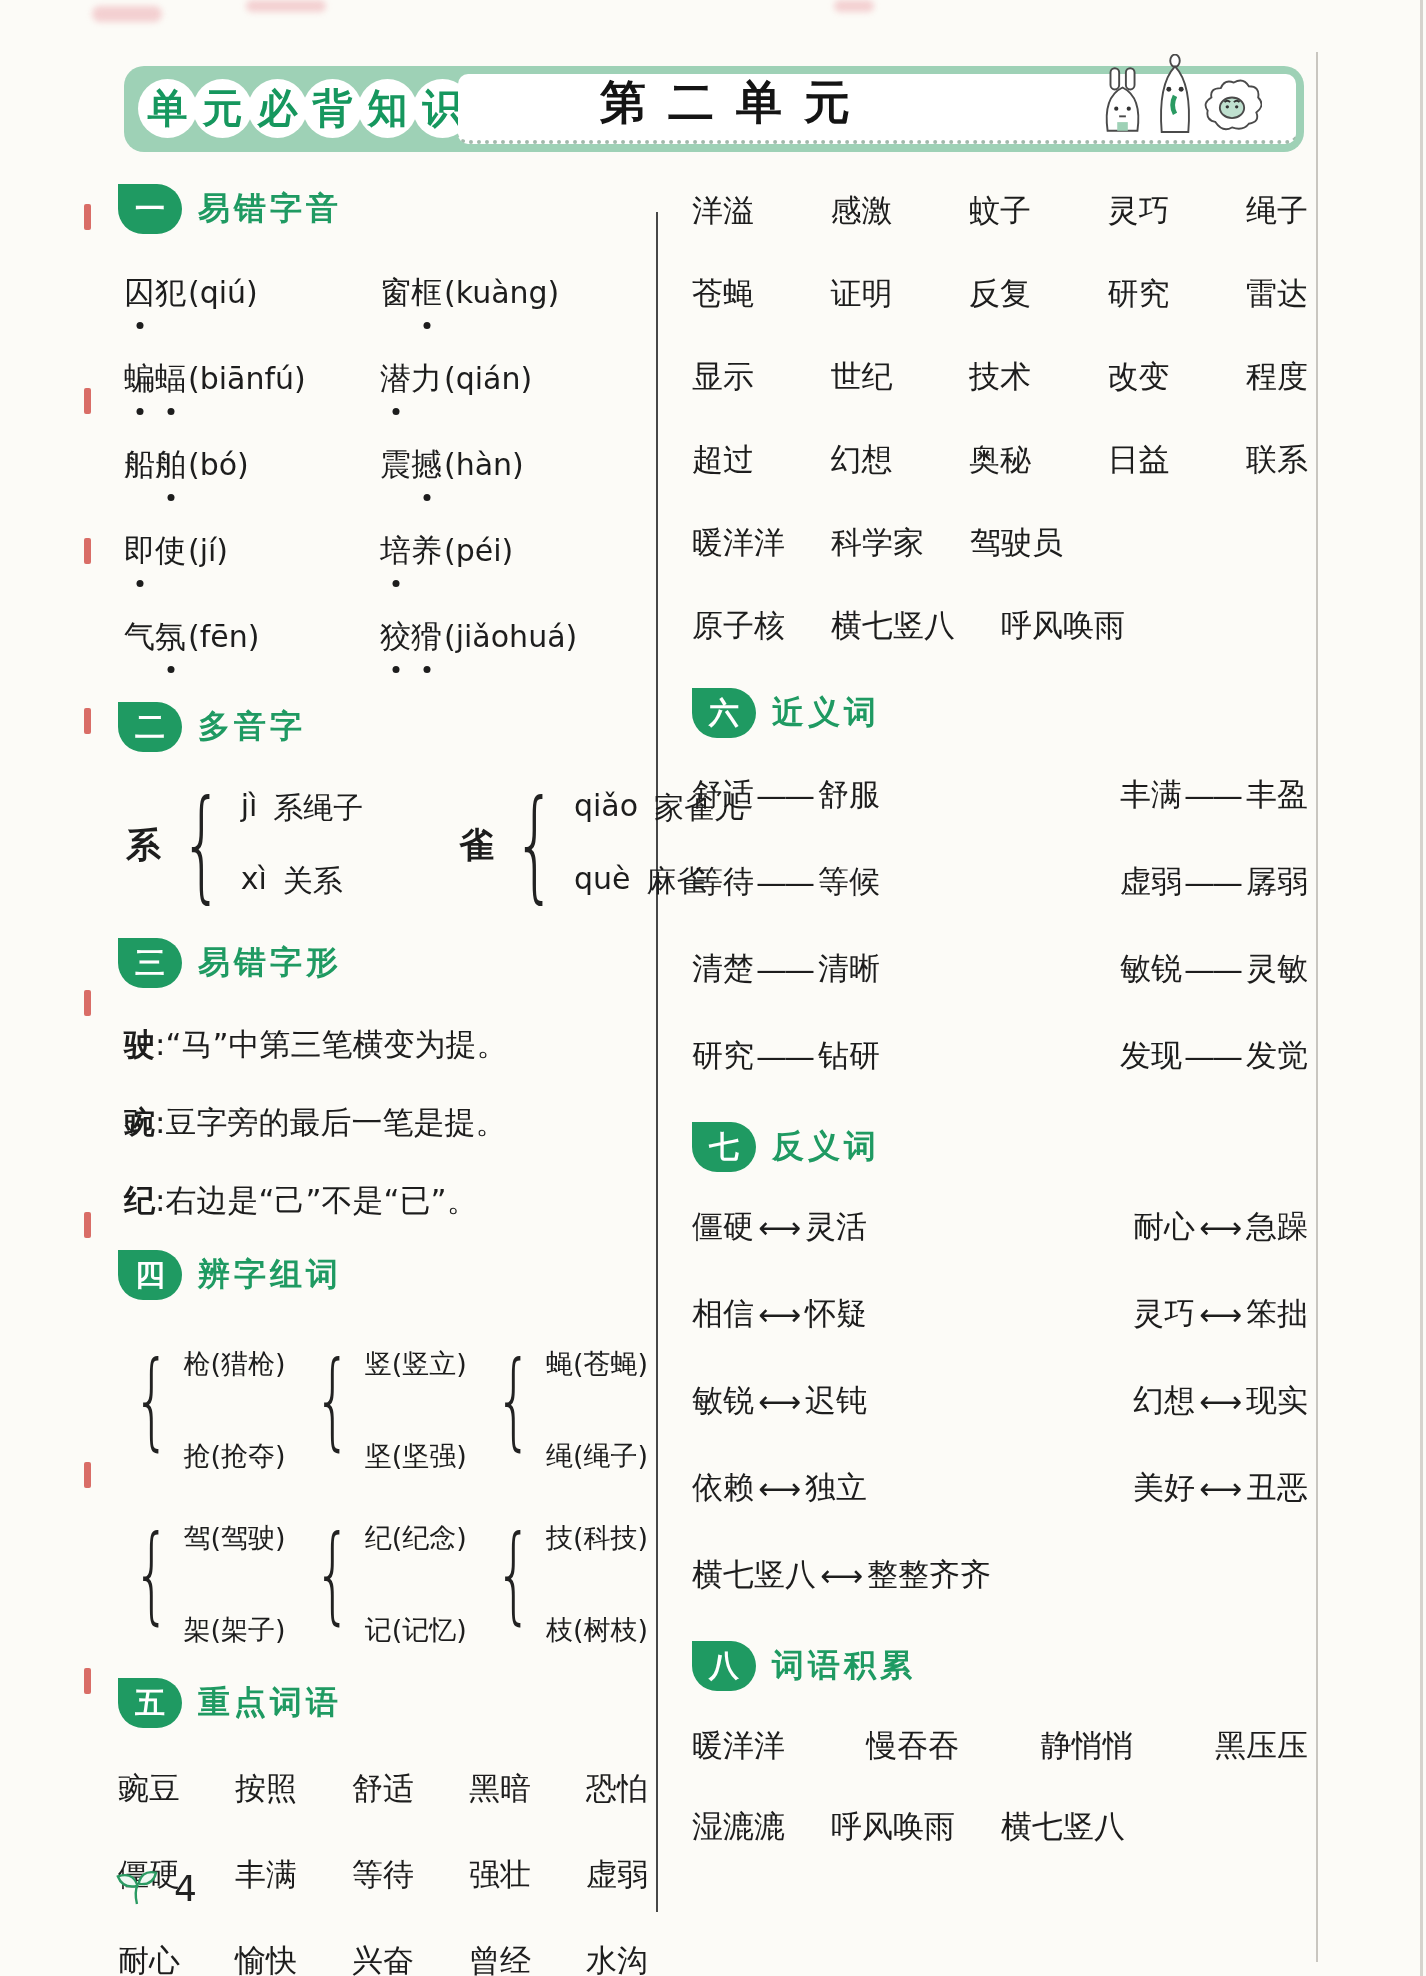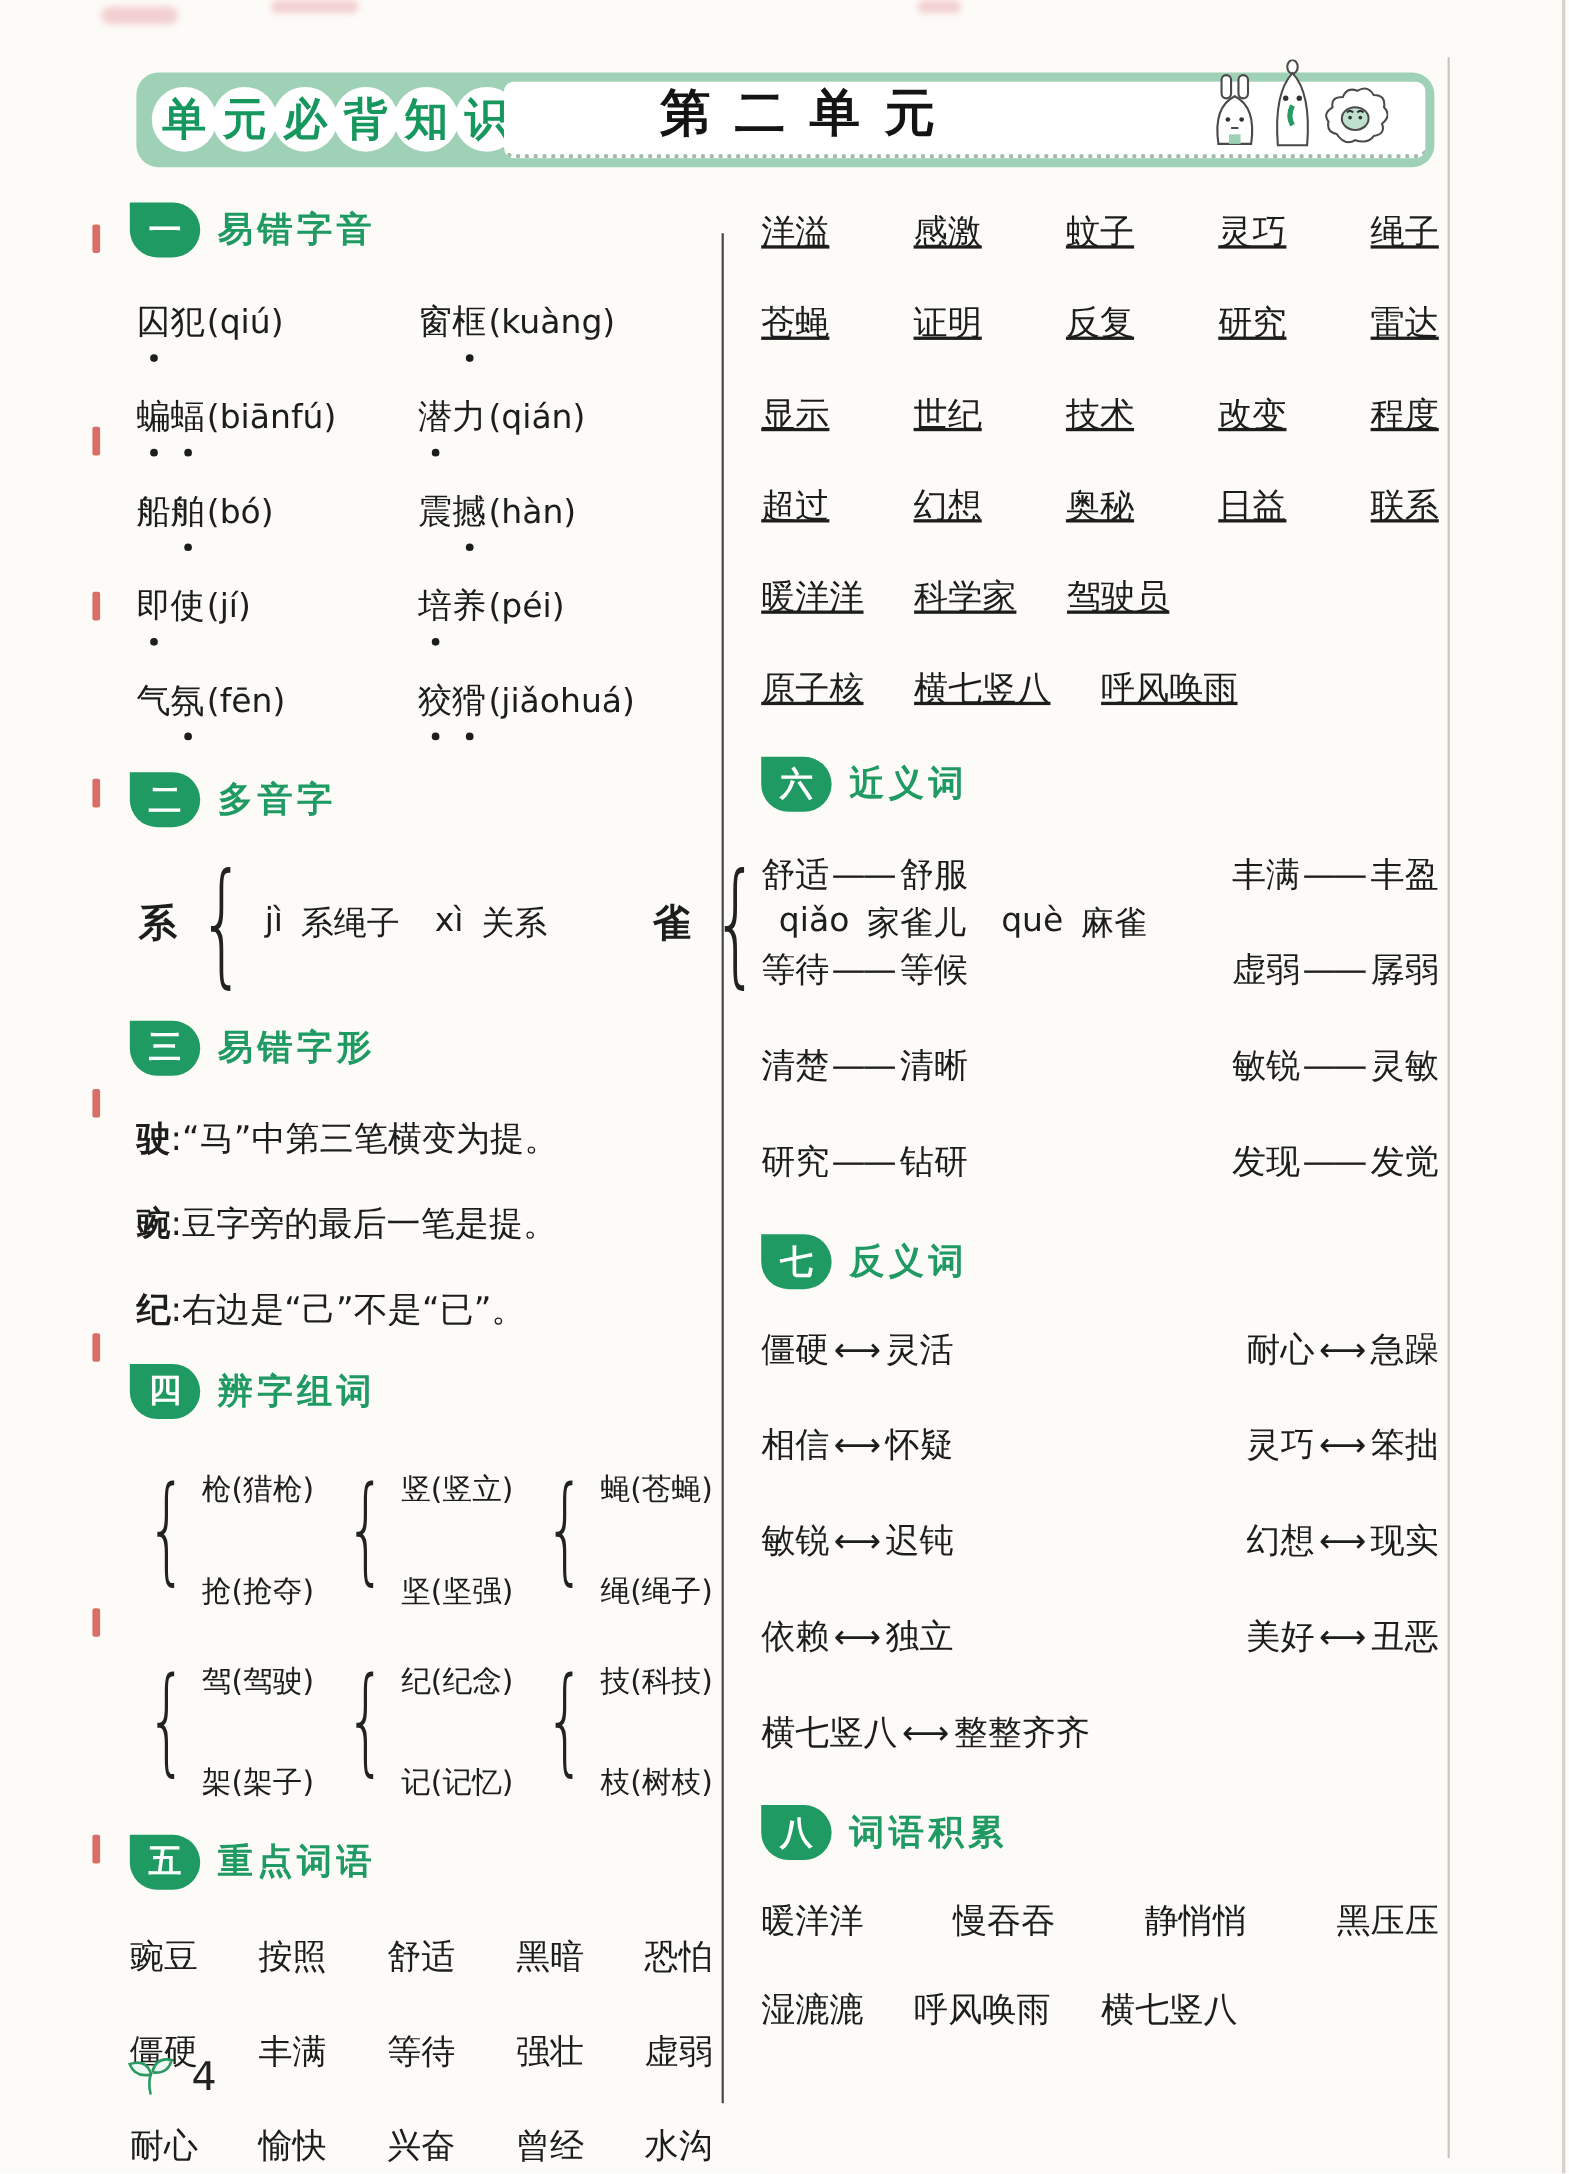--- a/index.html
+++ b/index.html
@@ -50,21 +50,21 @@
   .zi.dotted::after{content:"";position:absolute;left:50%;bottom:-15px;transform:translateX(-50%);
     width:7px;height:7px;border-radius:50%;background:#1d1d1d;}
   .py{margin-left:2px;font-size:30px;}
 
   
   .dy-row{display:flex;gap:96px;margin:36px 0 0 8px;}
   .dy-group{display:flex;align-items:center;}
   .dy-char{font-size:35px;font-weight:600;}
   .brace{display:inline-block;font-weight:100;color:#222;transform:scaleX(.55);line-height:.85;}
   .dy-brace{font-size:122px;margin:0 0 0 2px;}
-  .dy-opts{display:flex;flex-direction:row;gap:32px;font-size:30px;}
+  .dy-opts{display:flex;flex-direction:column;gap:32px;font-size:30px;}
   .dy-opt{display:flex;gap:16px;white-space:nowrap;}
 
   
   .xz-line{margin:36px 0 0 6px;font-size:31px;white-space:nowrap;}
   .xz-head{font-weight:700;}
 
   
   .bz-rows{margin-top:4px;}
   .bz-row{display:flex;justify-content:space-between;margin-top:26px;}
   .bz-group{display:flex;align-items:center;}
@@ -289,21 +289,21 @@
         <span class="word">虚弱</span>
         <span class="word">耐心</span>
         <span class="word">愉快</span>
         <span class="word">兴奋</span>
         <span class="word">曾经</span>
         <span class="word">水沟</span>
       </div>
   </div>
 
   <div class="right-col">
-    <div id="cont-rows" style="margin-top:18px;text-decoration:underline;">
+    <div id="cont-rows" style="margin-top:18px;">
         <div class="wrow wrow-sb">
           <span class="word">洋溢</span>
           <span class="word">感激</span>
           <span class="word">蚊子</span>
           <span class="word">灵巧</span>
           <span class="word">绳子</span>
         </div>
         <div class="wrow wrow-sb">
           <span class="word">苍蝇</span>
           <span class="word">证明</span>

